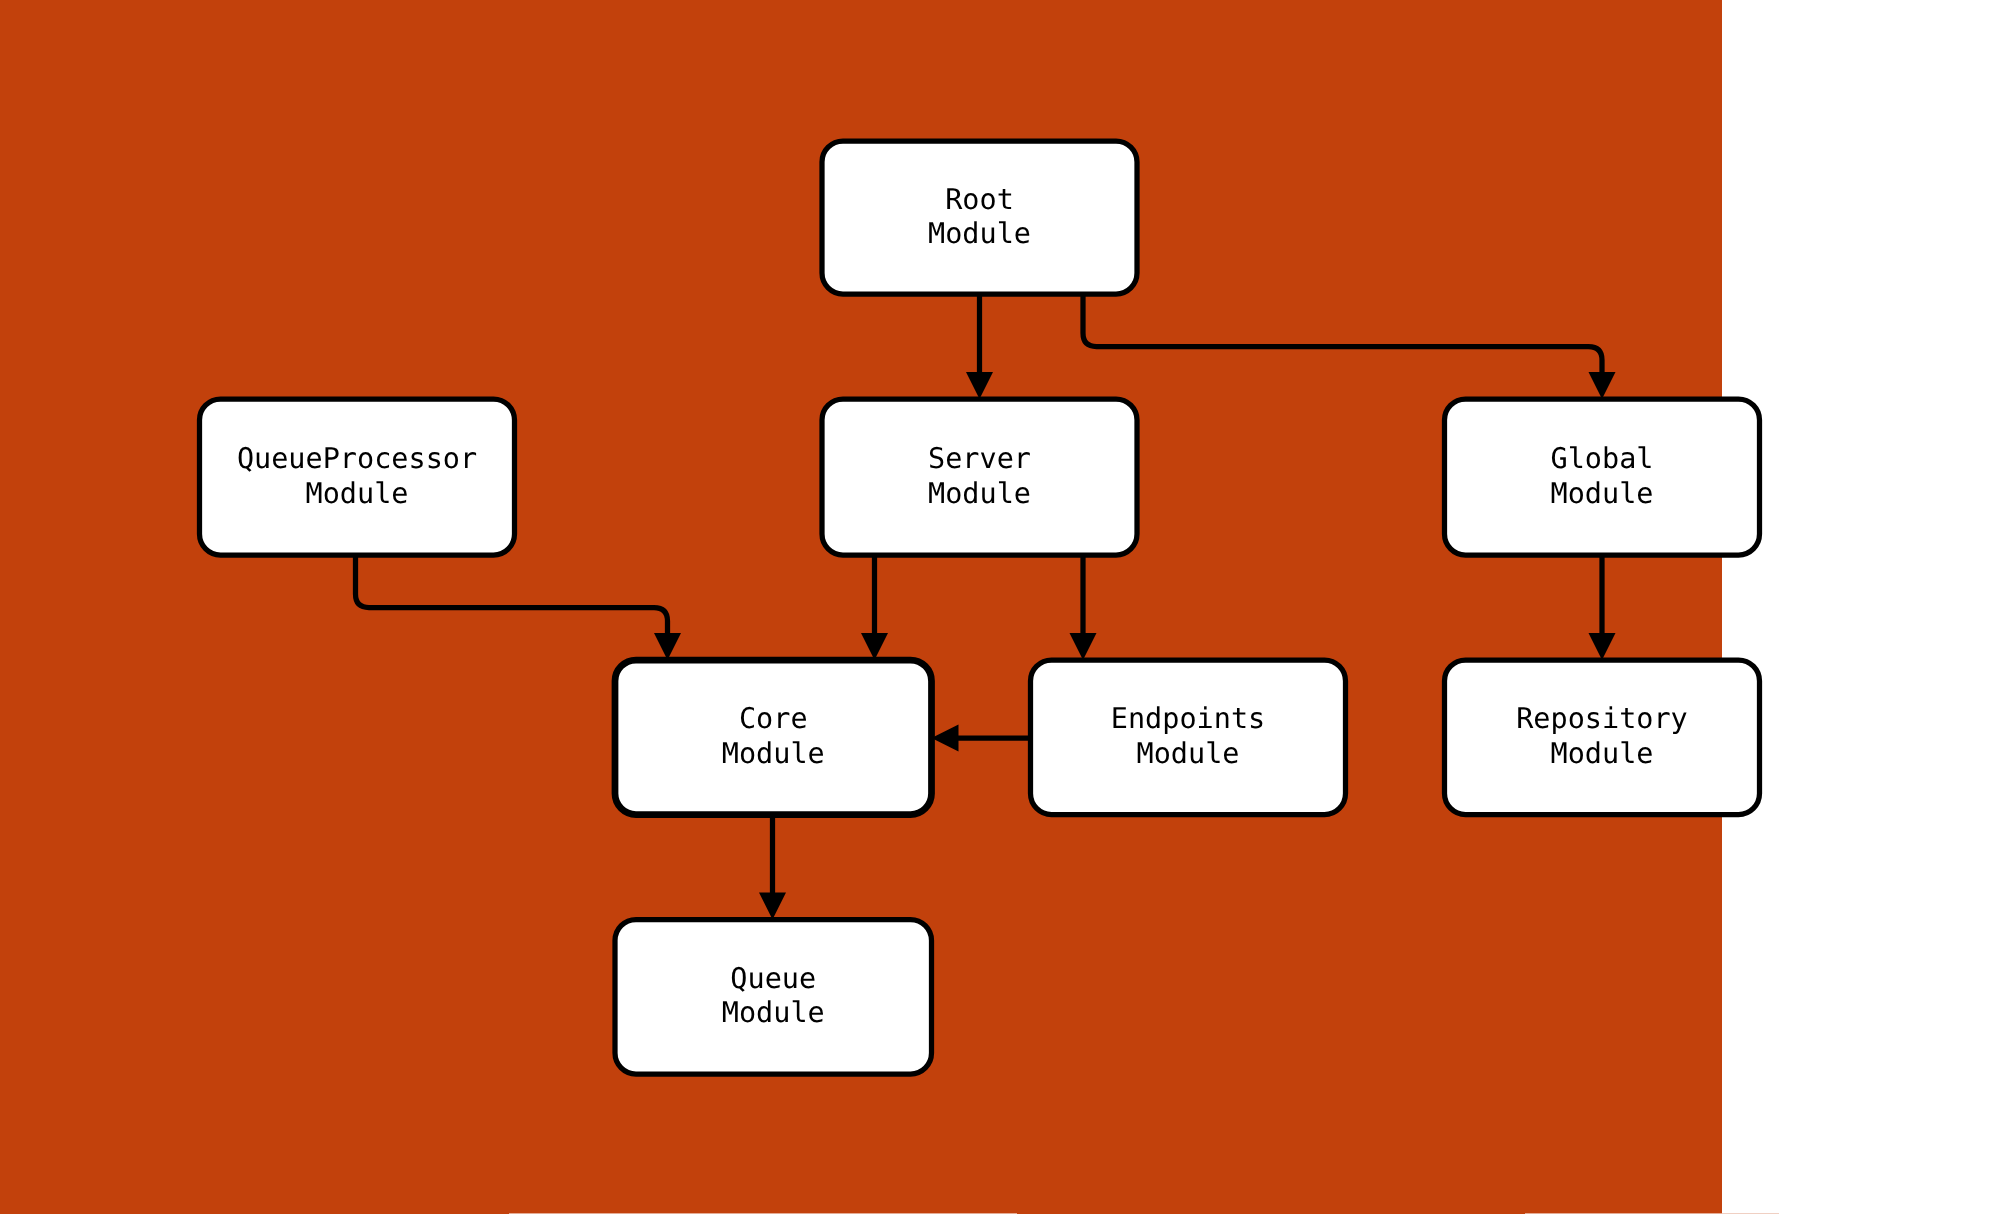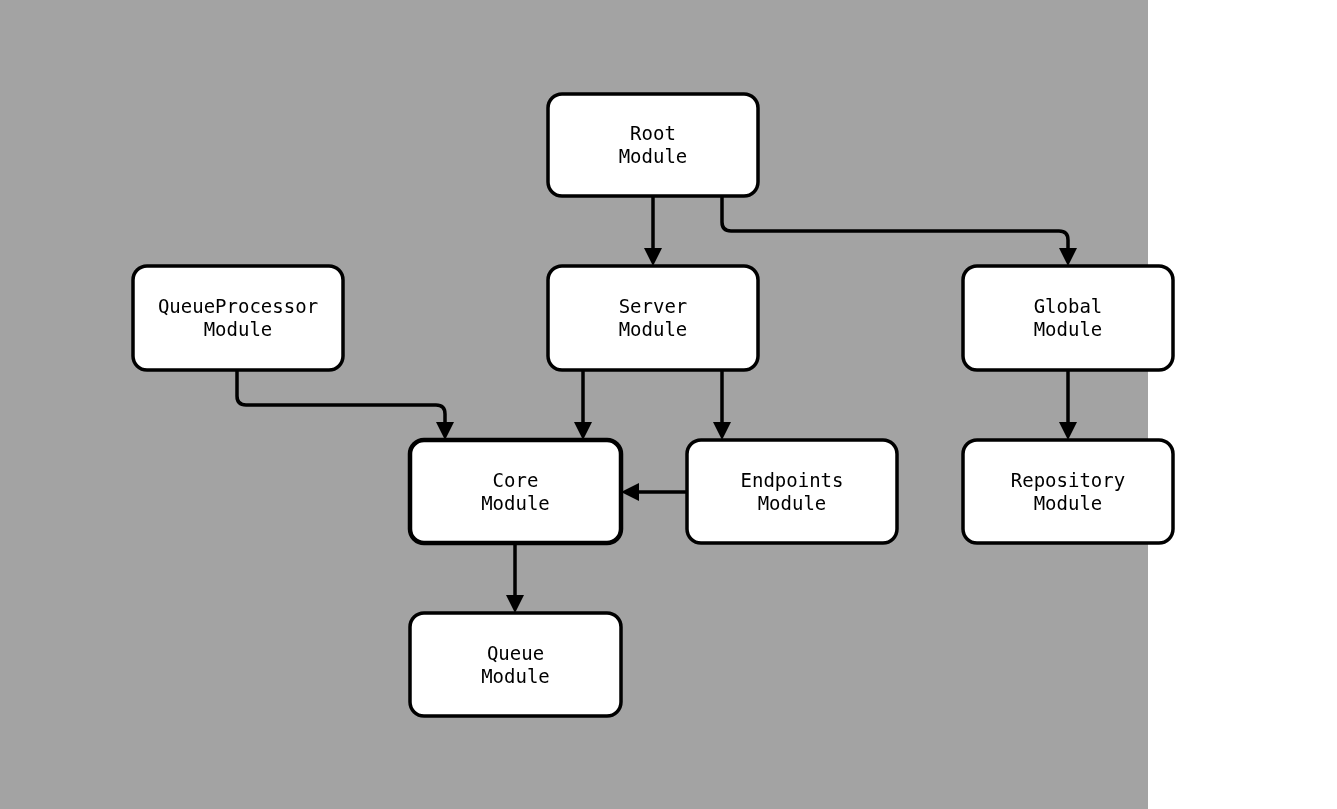--- a/index.html
+++ b/index.html
@@ -11,21 +11,21 @@
   body {
     width: 1337px;
     height: 809px;
     font-family: "DejaVu Sans Mono", "Liberation Mono", monospace;
     overflow: hidden;
   }
   #diagram-root {
     position: relative;
     width: 1148px;
     height: 809px;
-    background: #a3a3a3;
+    background: #c2410c;
   }
   svg.diagram-canvas {
     display: block;
     width: 1337px;
     height: 809px;
   }
   .node-rect {
     fill: #ffffff;
     stroke: #000000;
   }

